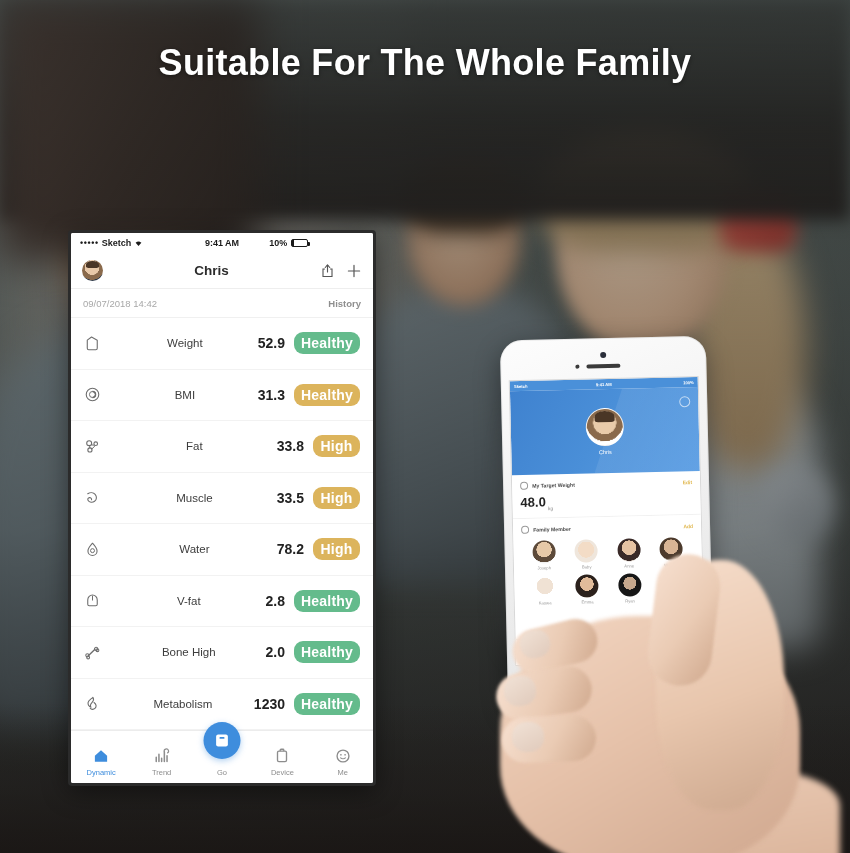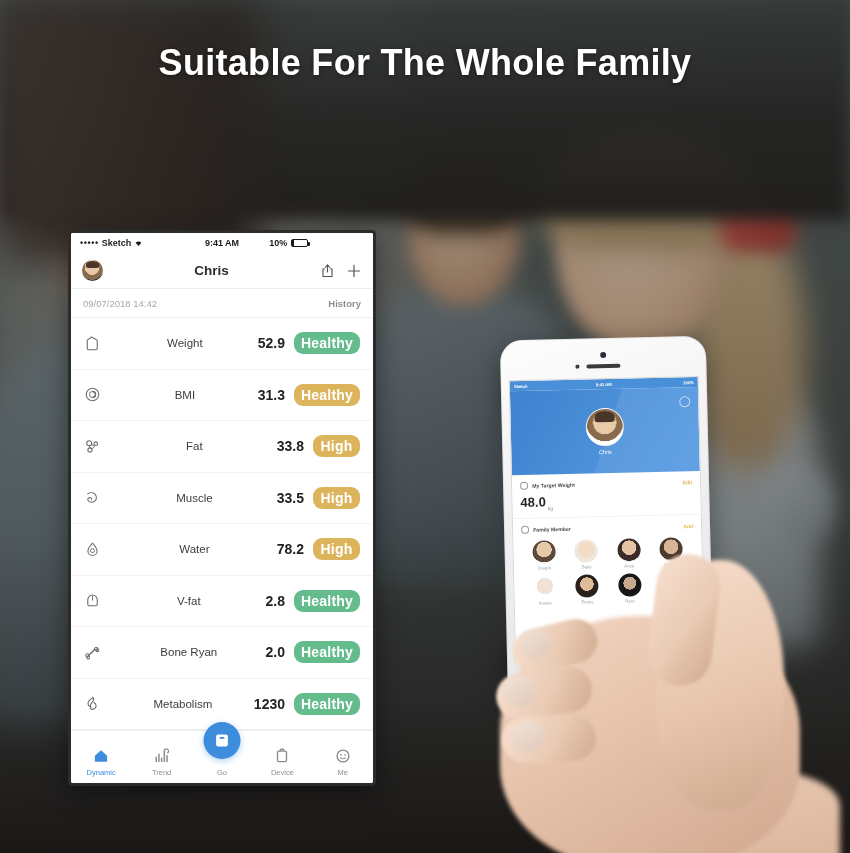--- a/index.html
+++ b/index.html
@@ -453,21 +453,21 @@
         <div class="row">
           <span class="ic">
             <svg width="19" height="19" viewBox="0 0 20 20">
               <path d="M5.6 13.4 L12.6 6.6" stroke="#6d6d6d" stroke-width="1.4" stroke-linecap="round"></path>
               <circle cx="4.6" cy="13" r="1.7" fill="none" stroke="#6d6d6d" stroke-width="1.1"></circle>
               <circle cx="5.4" cy="15.2" r="1.5" fill="none" stroke="#6d6d6d" stroke-width="1.1"></circle>
               <circle cx="13.8" cy="6.2" r="1.7" fill="none" stroke="#6d6d6d" stroke-width="1.1"></circle>
               <circle cx="15.2" cy="7.6" r="1.5" fill="none" stroke="#6d6d6d" stroke-width="1.1"></circle>
             </svg>
           </span>
-          <span class="lbl">Bone Ryan</span>
+          <span class="lbl">Bone High</span>
           <span class="val">2.0</span>
           <span class="badge healthy">Healthy</span>
         </div>
         <div class="row">
           <span class="ic">
             <svg width="19" height="19" viewBox="0 0 20 20">
               <path d="M10.4 3.6 C12 6 11 7.4 9.6 8.8 C8 10.4 7.2 12.2 8.4 14 C6.2 13 5 11 5.4 8.8 C5.8 6.6 8.2 5.6 10.4 3.6 Z" fill="none" stroke="#6d6d6d" stroke-width="1.15" stroke-linejoin="round"></path>
               <path d="M11.6 9 C14 10.6 14.6 13.4 12.6 15.2 C11 16.6 8.6 16.4 7.6 15" fill="none" stroke="#6d6d6d" stroke-width="1.15" stroke-linecap="round"></path>
             </svg>
           </span>

